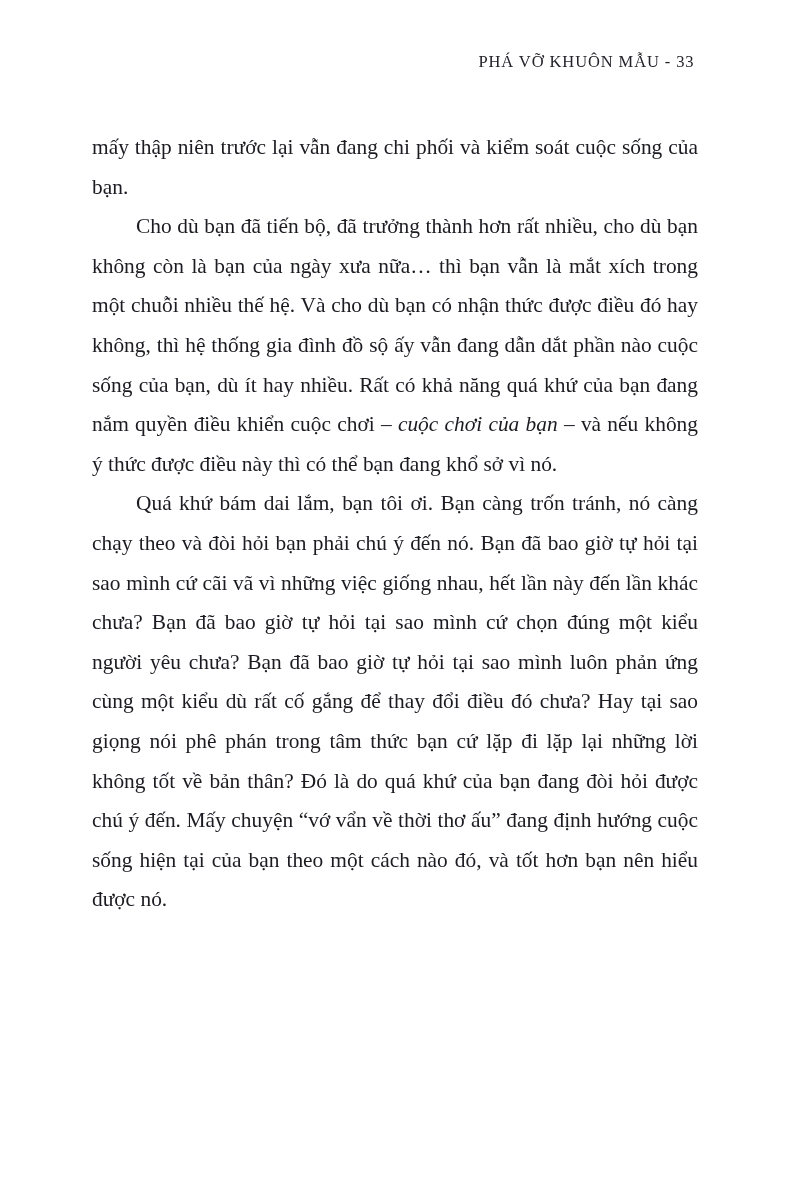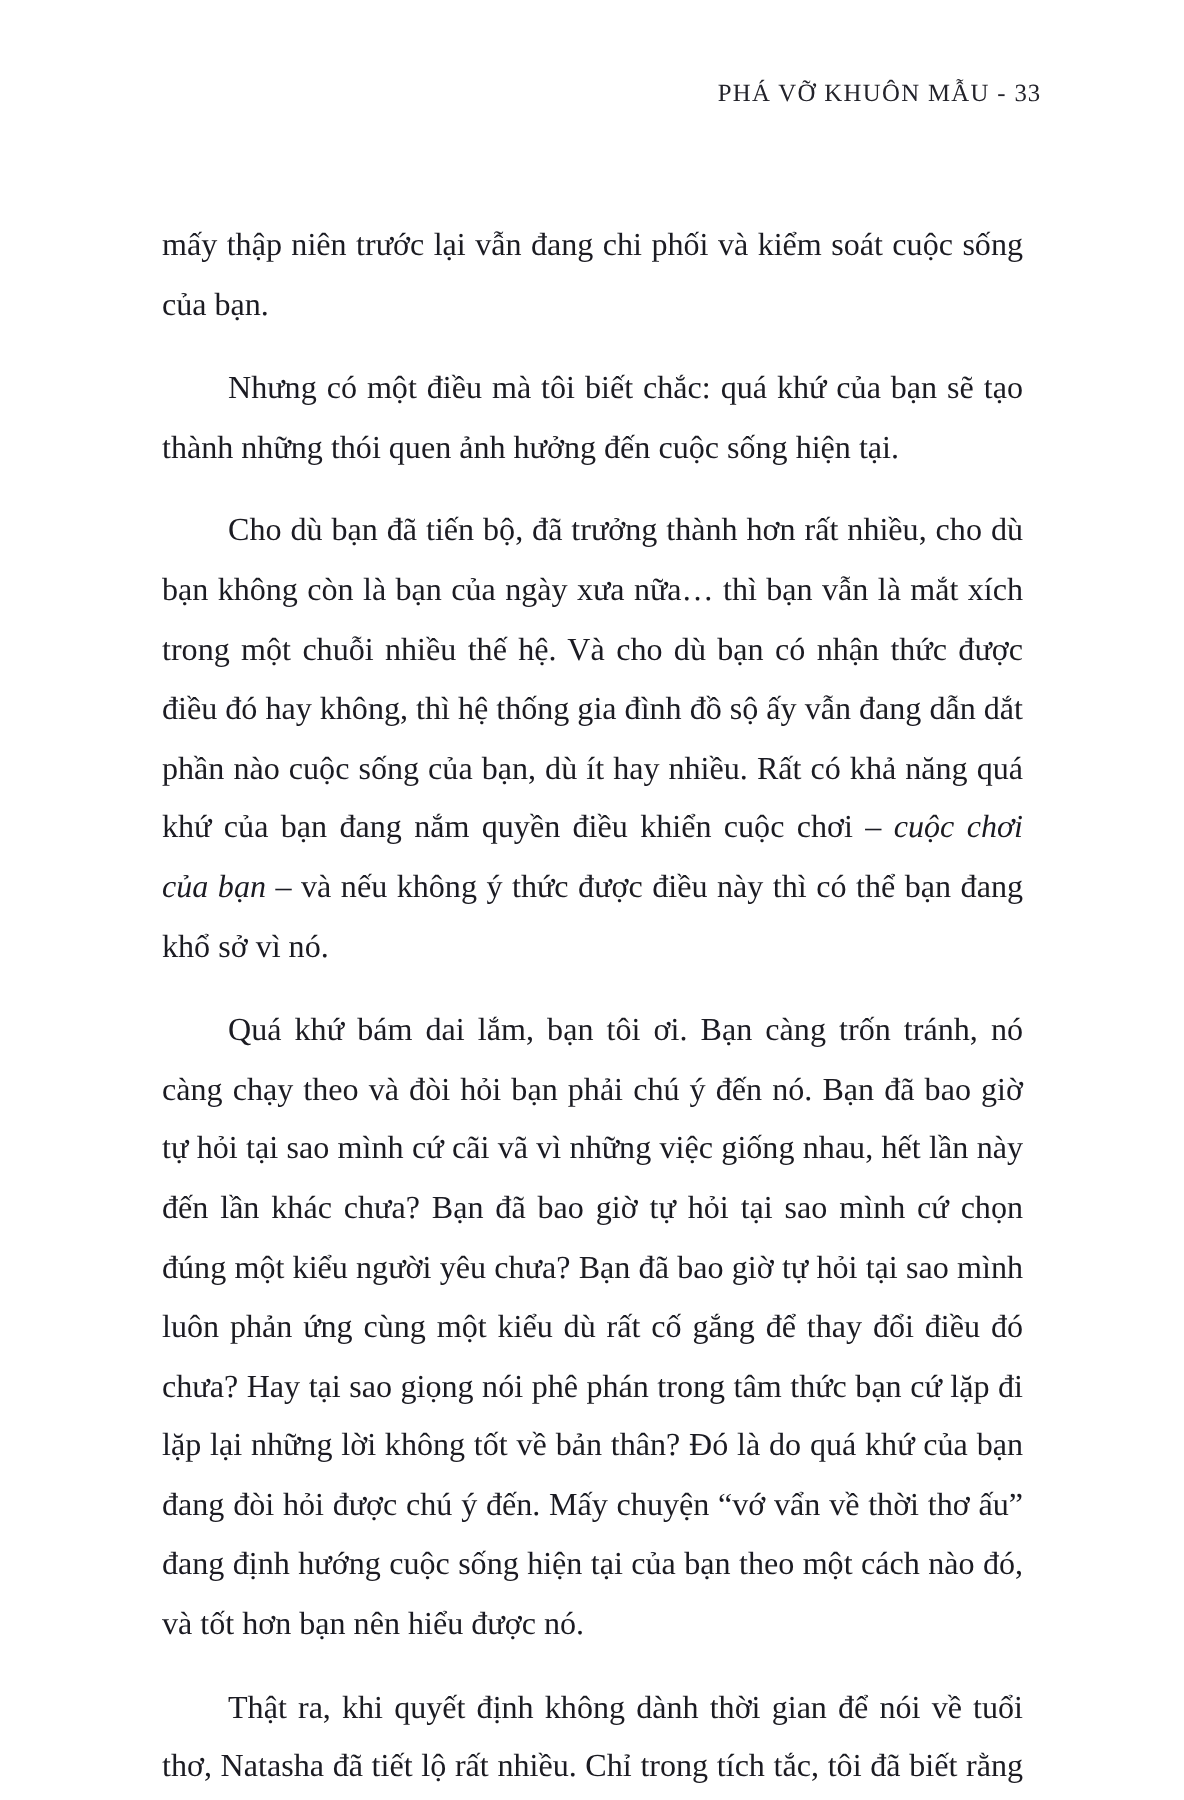--- a/index.html
+++ b/index.html
@@ -35,21 +35,21 @@
   .running-head .folio {
     letter-spacing: 0.6px;
   }
   .body-text {
     position: absolute;
     top: 128px;
     left: 92px;
     width: 606px;
   }
   .body-text p {
-    margin: 16px;
+    margin: 0;
     font-size: 21.4px;
     line-height: 39.6px;
     text-align: justify;
     text-justify: inter-word;
     color: #1b1b22;
     -webkit-hyphens: none;
     hyphens: none;
   }
   .body-text p.indent {
     text-indent: 44px;
@@ -67,19 +67,17 @@
 <div class="page">
 
   <div class="running-head">
     <span>PHÁ VỠ KHUÔN MẪU</span>
     <span>-</span>
     <span class="folio">33</span>
   </div>
 
   <div class="body-text">
     <p class="first">mấy thập niên trước lại vẫn đang chi phối và kiểm soát cuộc sống của bạn.</p>
-    <p class="indent">Nhưng có một điều mà tôi biết chắc: quá khứ của bạn sẽ tạo thành những thói quen ảnh hưởng đến cuộc sống hiện tại.</p>
     <p class="indent"><span>Cho dù bạn đã tiến bộ, đã trưởng thành hơn rất nhiều, cho dù bạn không còn là bạn của ngày xưa nữa… thì bạn vẫn là mắt xích trong một chuỗi nhiều thế hệ. Và cho dù bạn có nhận thức được điều đó hay không, thì hệ thống gia đình đồ sộ ấy vẫn đang dẫn dắt phần nào cuộc sống của bạn, dù ít hay nhiều. Rất có khả năng quá khứ của bạn đang nắm quyền điều khiển cuộc chơi – </span><em>cuộc chơi của bạn</em><span> – và nếu không ý thức được điều này thì có thể bạn đang khổ sở vì nó.</span></p>
     <p class="indent">Quá khứ bám dai lắm, bạn tôi ơi. Bạn càng trốn tránh, nó càng chạy theo và đòi hỏi bạn phải chú ý đến nó. Bạn đã bao giờ tự hỏi tại sao mình cứ cãi vã vì những việc giống nhau, hết lần này đến lần khác chưa? Bạn đã bao giờ tự hỏi tại sao mình cứ chọn đúng một kiểu người yêu chưa? Bạn đã bao giờ tự hỏi tại sao mình luôn phản ứng cùng một kiểu dù rất cố gắng để thay đổi điều đó chưa? Hay tại sao giọng nói phê phán trong tâm thức bạn cứ lặp đi lặp lại những lời không tốt về bản thân? Đó là do quá khứ của bạn đang đòi hỏi được chú ý đến. Mấy chuyện “vớ vẩn về thời thơ ấu” đang định hướng cuộc sống hiện tại của bạn theo một cách nào đó, và tốt hơn bạn nên hiểu được nó.</p>
-    <p class="indent">Thật ra, khi quyết định không dành thời gian để nói về tuổi thơ, Natasha đã tiết lộ rất nhiều. Chỉ trong tích tắc, tôi đã biết rằng phải có thêm chút nữa thì tôi và cô mới có thể</p>
   </div>
 
 </div>
 
 </body></html>

